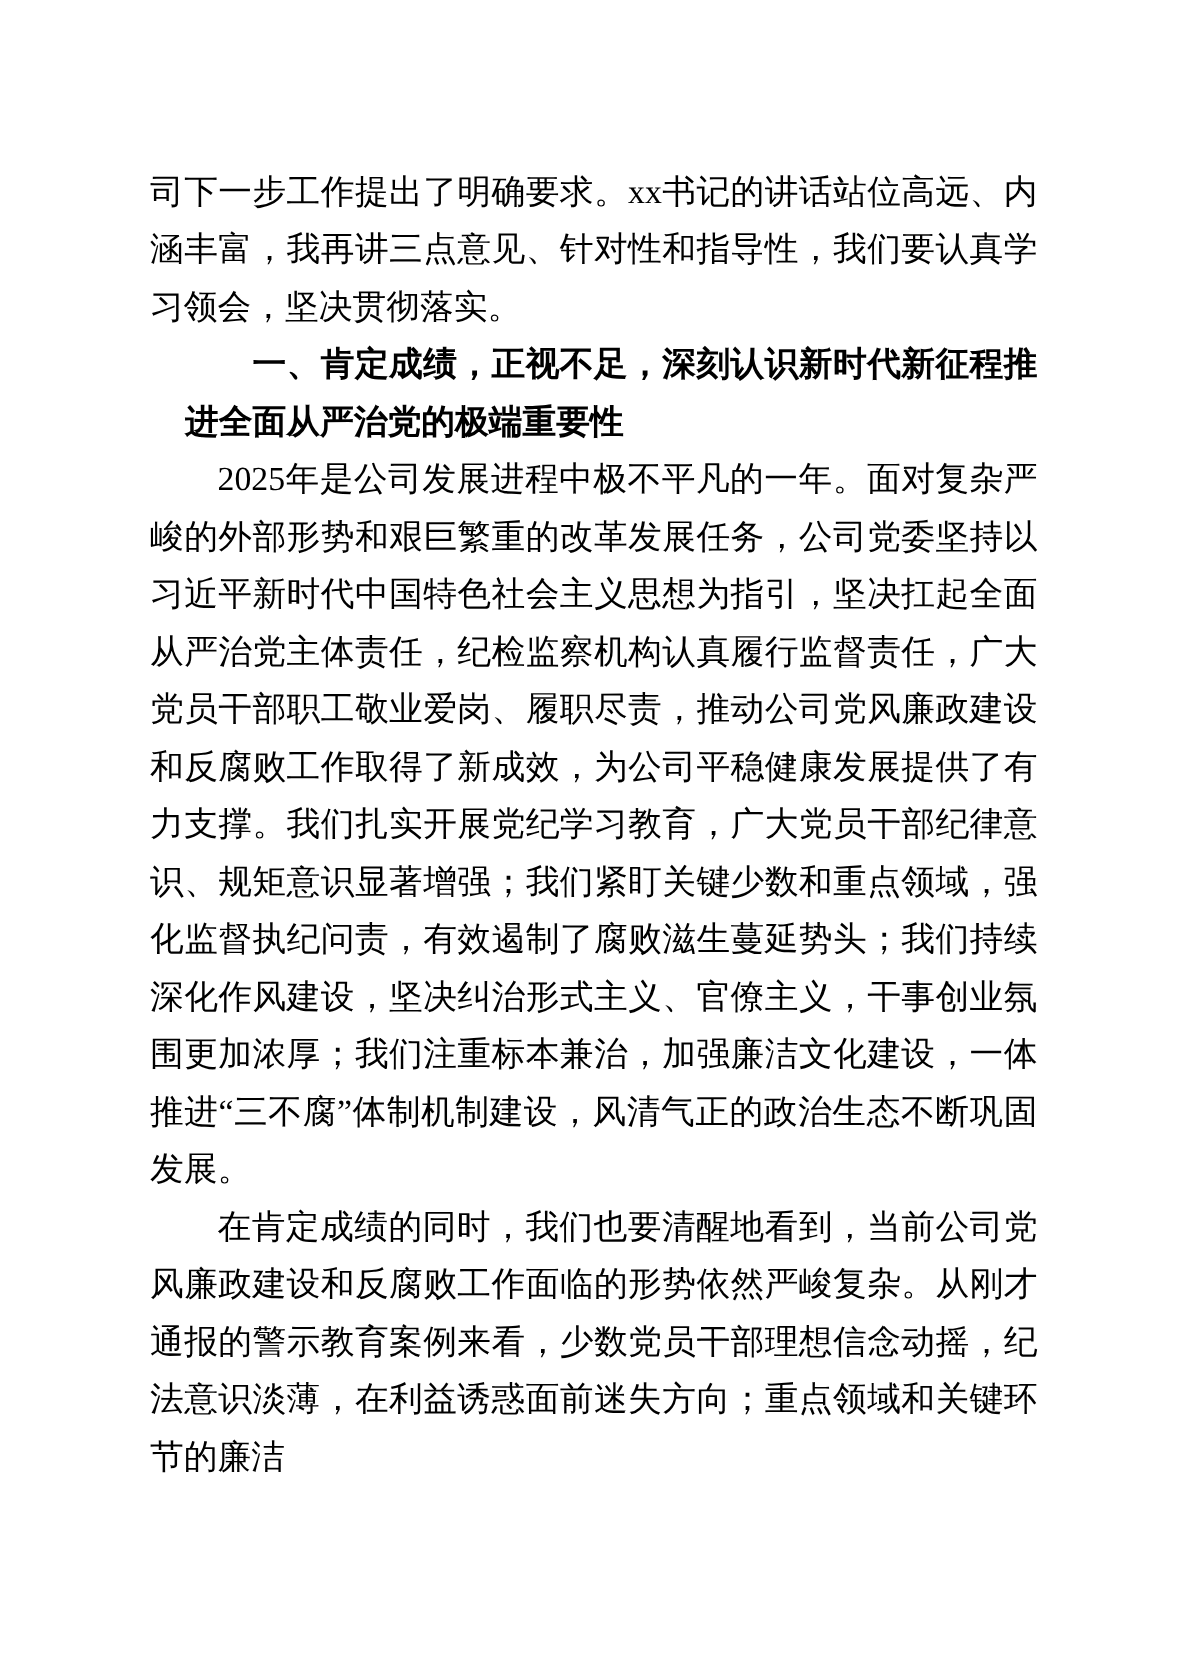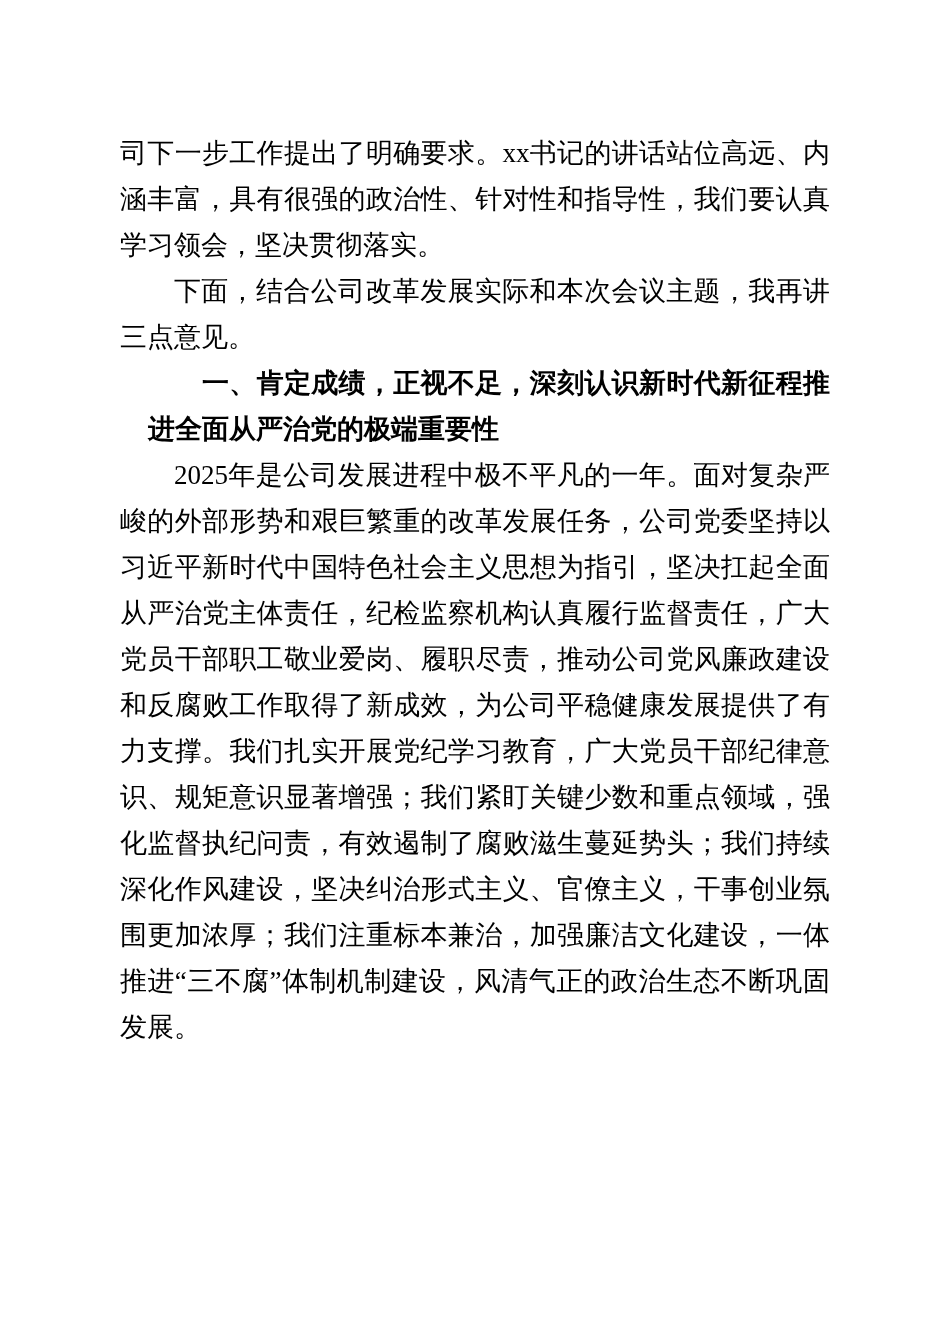--- a/index.html
+++ b/index.html
@@ -36,18 +36,18 @@
   .doc-body p.heading {
     font-weight: bold;
     margin-left: 28px;
   }
 </style>
 </head>
 <body>
 
 <div class="page">
   <div class="doc-body">
-    <p class="continuation">司下一步工作提出了明确要求。xx书记的讲话站位高远、内涵丰富，具有很强的政治性、针对性和指导性，我们要认真学习领会，坚决贯彻落实。</p>
-    <p class="body">下面，结合公司改革发展实际和本次会议主题，我再讲三点意见。</p>
+    <p class="continuation">司下一步工作提出了明确要求。xx书记的讲话站位高远、内涵丰富，我再讲三点意见、针对性和指导性，我们要认真学习领会，坚决贯彻落实。</p>
     <p class="heading">一、肯定成绩，正视不足，深刻认识新时代新征程推进全面从严治党的极端重要性</p>
     <p class="body">2025年是公司发展进程中极不平凡的一年。面对复杂严峻的外部形势和艰巨繁重的改革发展任务，公司党委坚持以习近平新时代中国特色社会主义思想为指引，坚决扛起全面从严治党主体责任，纪检监察机构认真履行监督责任，广大党员干部职工敬业爱岗、履职尽责，推动公司党风廉政建设和反腐败工作取得了新成效，为公司平稳健康发展提供了有力支撑。我们扎实开展党纪学习教育，广大党员干部纪律意识、规矩意识显著增强；我们紧盯关键少数和重点领域，强化监督执纪问责，有效遏制了腐败滋生蔓延势头；我们持续深化作风建设，坚决纠治形式主义、官僚主义，干事创业氛围更加浓厚；我们注重标本兼治，加强廉洁文化建设，一体推进“三不腐”体制机制建设，风清气正的政治生态不断巩固发展。</p>
+    <p class="body">在肯定成绩的同时，我们也要清醒地看到，当前公司党风廉政建设和反腐败工作面临的形势依然严峻复杂。从刚才通报的警示教育案例来看，少数党员干部理想信念动摇，纪法意识淡薄，在利益诱惑面前迷失方向；重点领域和关键环节的廉洁</p>
   </div>
 </div>
 
 </body></html>

